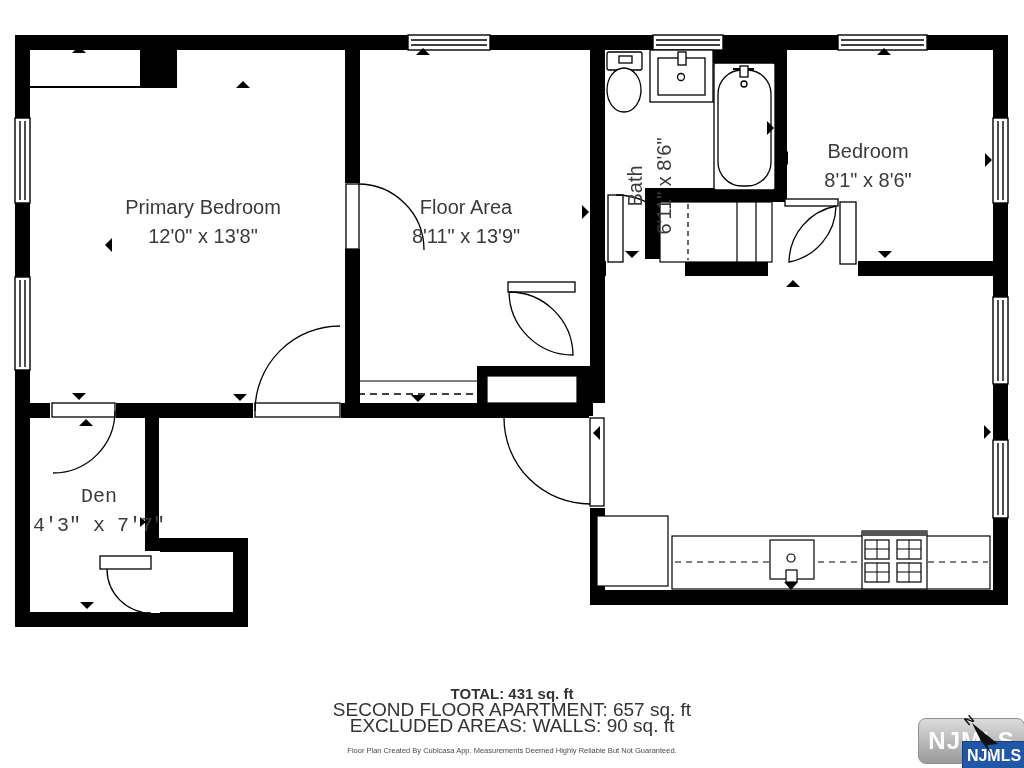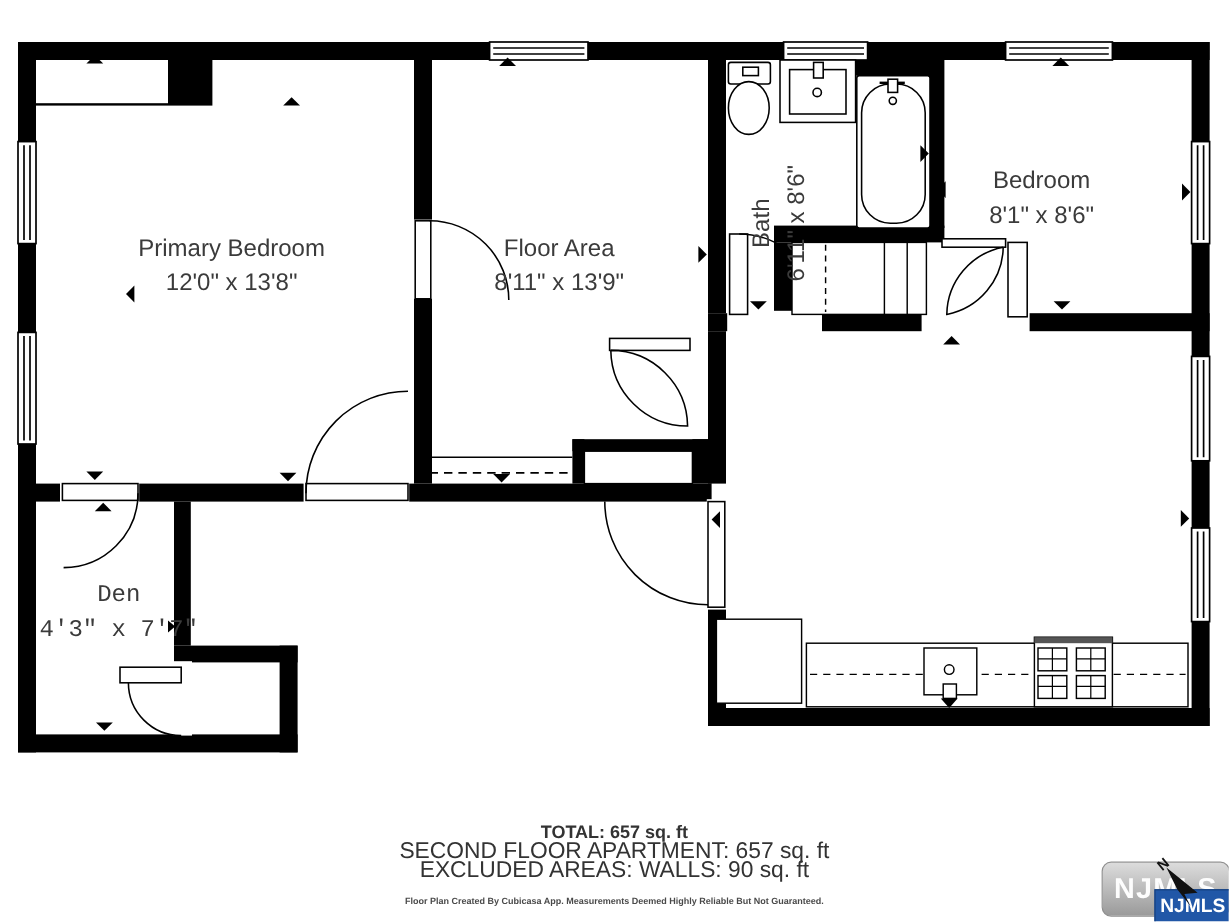--- a/index.html
+++ b/index.html
@@ -13,21 +13,21 @@
     text-align:center; color:#3b3b3b; font-size:20px; line-height:29px;
     white-space:nowrap; z-index:3;
   }
   .room-label.rotated { transform:translate(-50%,-50%) rotate(-90deg); }
   .footer {
     position:absolute; left:0; top:686px; width:100%; text-align:center;
     color:#333333; z-index:3;
   }
   .footer .total { font-size:15px; font-weight:bold; line-height:16px; }
   .footer .line { font-size:19px; line-height:15.5px; }
-  .footer .disclaimer { font-size:7.5px; color:#4a4a4a; margin-top:13px;font-weight:bold; }
+  .footer .disclaimer { font-size:7.5px; color:#4a4a4a; margin-top:13px; }
   .njmls-watermark {
     position:absolute; left:918px; top:718px; width:105px; height:44px;
     border-radius:8px; border:1px solid #8f8f8f;
     background:linear-gradient(#dcdcdc,#9a9a9a);
     display:flex; align-items:center; justify-content:center;
     z-index:4;
   }
   .njmls-watermark .wm-text {
     color:#fdfdfd; font-weight:bold; font-size:24px; letter-spacing:1px;
   }
@@ -238,21 +238,21 @@
       <polygon points="240,401 233,394 247,394"></polygon>
       <polygon points="79,400 72,393 86,393"></polygon>
       <polygon points="86,419 79,426 93,426"></polygon>
       <polygon points="418,402 411,395 425,395"></polygon>
       <polygon points="593,433 600,426 600,440"></polygon>
       <polygon points="87,609 80,602 94,602"></polygon>
       <polygon points="146,522 140,517 140,527"></polygon>
     </g>
   </svg>
 
-  <div class="room-label" style="left:193px; top:222px;">
+  <div class="room-label" style="left:203px; top:222px;">
     <div>Primary Bedroom</div>
     <div>12'0" x 13'8"</div>
   </div>
   <div class="room-label" style="left:466px; top:222px;">
     <div>Floor Area</div>
     <div>8'11" x 13'9"</div>
   </div>
   <div class="room-label rotated" style="left:650px; top:186px;">
     <div>Bath</div>
     <div>6'11" x 8'6"</div>
@@ -260,21 +260,21 @@
   <div class="room-label" style="left:868px; top:166px;">
     <div>Bedroom</div>
     <div>8'1" x 8'6"</div>
   </div>
   <div class="room-label" style="left:99px; top:511px;font-family:Liberation Mono, monospace;">
     <div>Den</div>
     <div>4'3" x 7'7"</div>
   </div>
 
   <div class="footer">
-    <div class="total">TOTAL: 657 sq. ft</div>
+    <div class="total">TOTAL: 431 sq. ft</div>
     <div class="line">SECOND FLOOR APARTMENT: 657 sq. ft</div>
     <div class="line">EXCLUDED AREAS: WALLS: 90 sq. ft</div>
     <div class="disclaimer">Floor Plan Created By Cubicasa App. Measurements Deemed Highly Reliable But Not Guaranteed.</div>
   </div>
 
   <div class="njmls-watermark">
     <span class="wm-text">NJMLS</span>
   </div>
   <div class="njmls-badge">
     <span class="badge-text">NJMLS</span>

